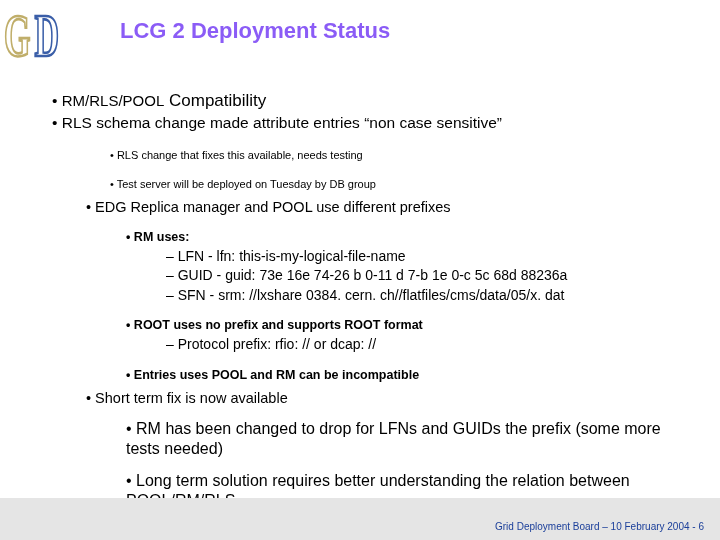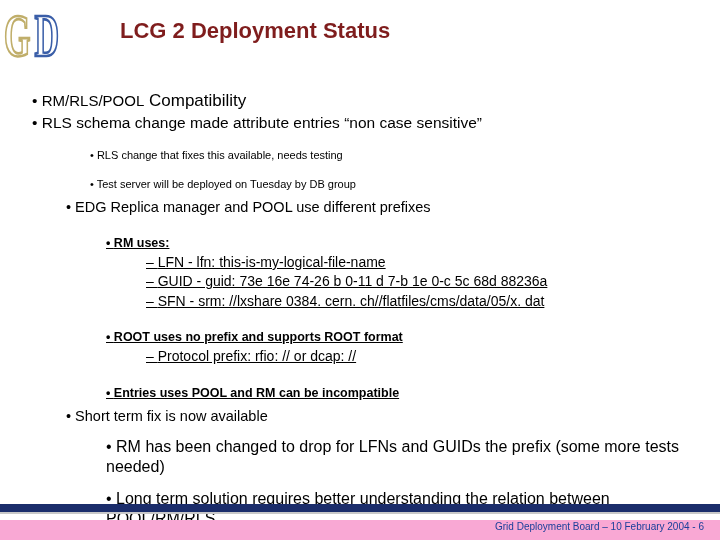--- a/index.html
+++ b/index.html
@@ -37,57 +37,57 @@
     font-size: 34px;
     -webkit-text-stroke: 1.5px #3a5ea8;
     color: #ffffff;
   }
   .title {
     position: absolute;
     top: 18px;
     left: 120px;
     font-size: 22px;
     font-weight: bold;
-    color: #7f1d1d;
+    color: #8b5cf6;
   }
   .content {
     position: absolute;
     top: 90px;
-    left: 32px;
+    left: 52px;
     right: 30px;
     font-size: 14.5px;
     line-height: 1.25;
   }
   ul { margin: 0; padding: 0; list-style: none; }
   li { margin: 0; padding: 0; }
   .lvl1 > li::before { content: "•  "; }
   .lvl1 > li { margin-bottom: 2px; font-size: 15.5px; }
   .lvl1 .big { font-size: 17px; }
   .lvl2 { margin-left: 58px; }
   .lvl2 > li::before { content: "•  "; }
   .lvl2 > li { font-size: 11px; margin-top: 16px; }
   .lvl2b { margin-left: 34px; }
   .lvl2b > li::before { content: "•   "; }
   .lvl2b > li { font-size: 14.5px; margin-top: 6px; }
   .lvl3 { margin-left: 40px; }
   .lvl3 > li::before { content: "•  "; }
-  .lvl3 > li { font-size: 12.5px; margin-top: 20px; font-weight: bold; text-decoration: underline; }
+  .lvl3 > li { font-size: 12.5px; margin-top: 14px; font-weight: bold; }
   .lvl4 { margin-left: 40px; }
   .lvl4 > li::before { content: "–  "; }
   .lvl4 > li { font-size: 14px; margin-top: 2px; font-weight: normal; }
   .lvl3c { margin-left: 40px; }
   .lvl3c > li::before { content: "•  "; }
   .lvl3c > li { font-size: 16px; margin-top: 12px; }
   .footer {
     position: absolute;
     bottom: 0;
     left: 0;
     right: 0;
-    height: 20px;
-    background: #f9a8d4;
+    height: 42px;
+    background: #e5e5e5;
   }
   .footer-bar {
     position: absolute;
     bottom: 28px;
     left: 0;
     right: 0;
     height: 8px;
     background: #1b2d6b;
   }
   .footer-thin {

